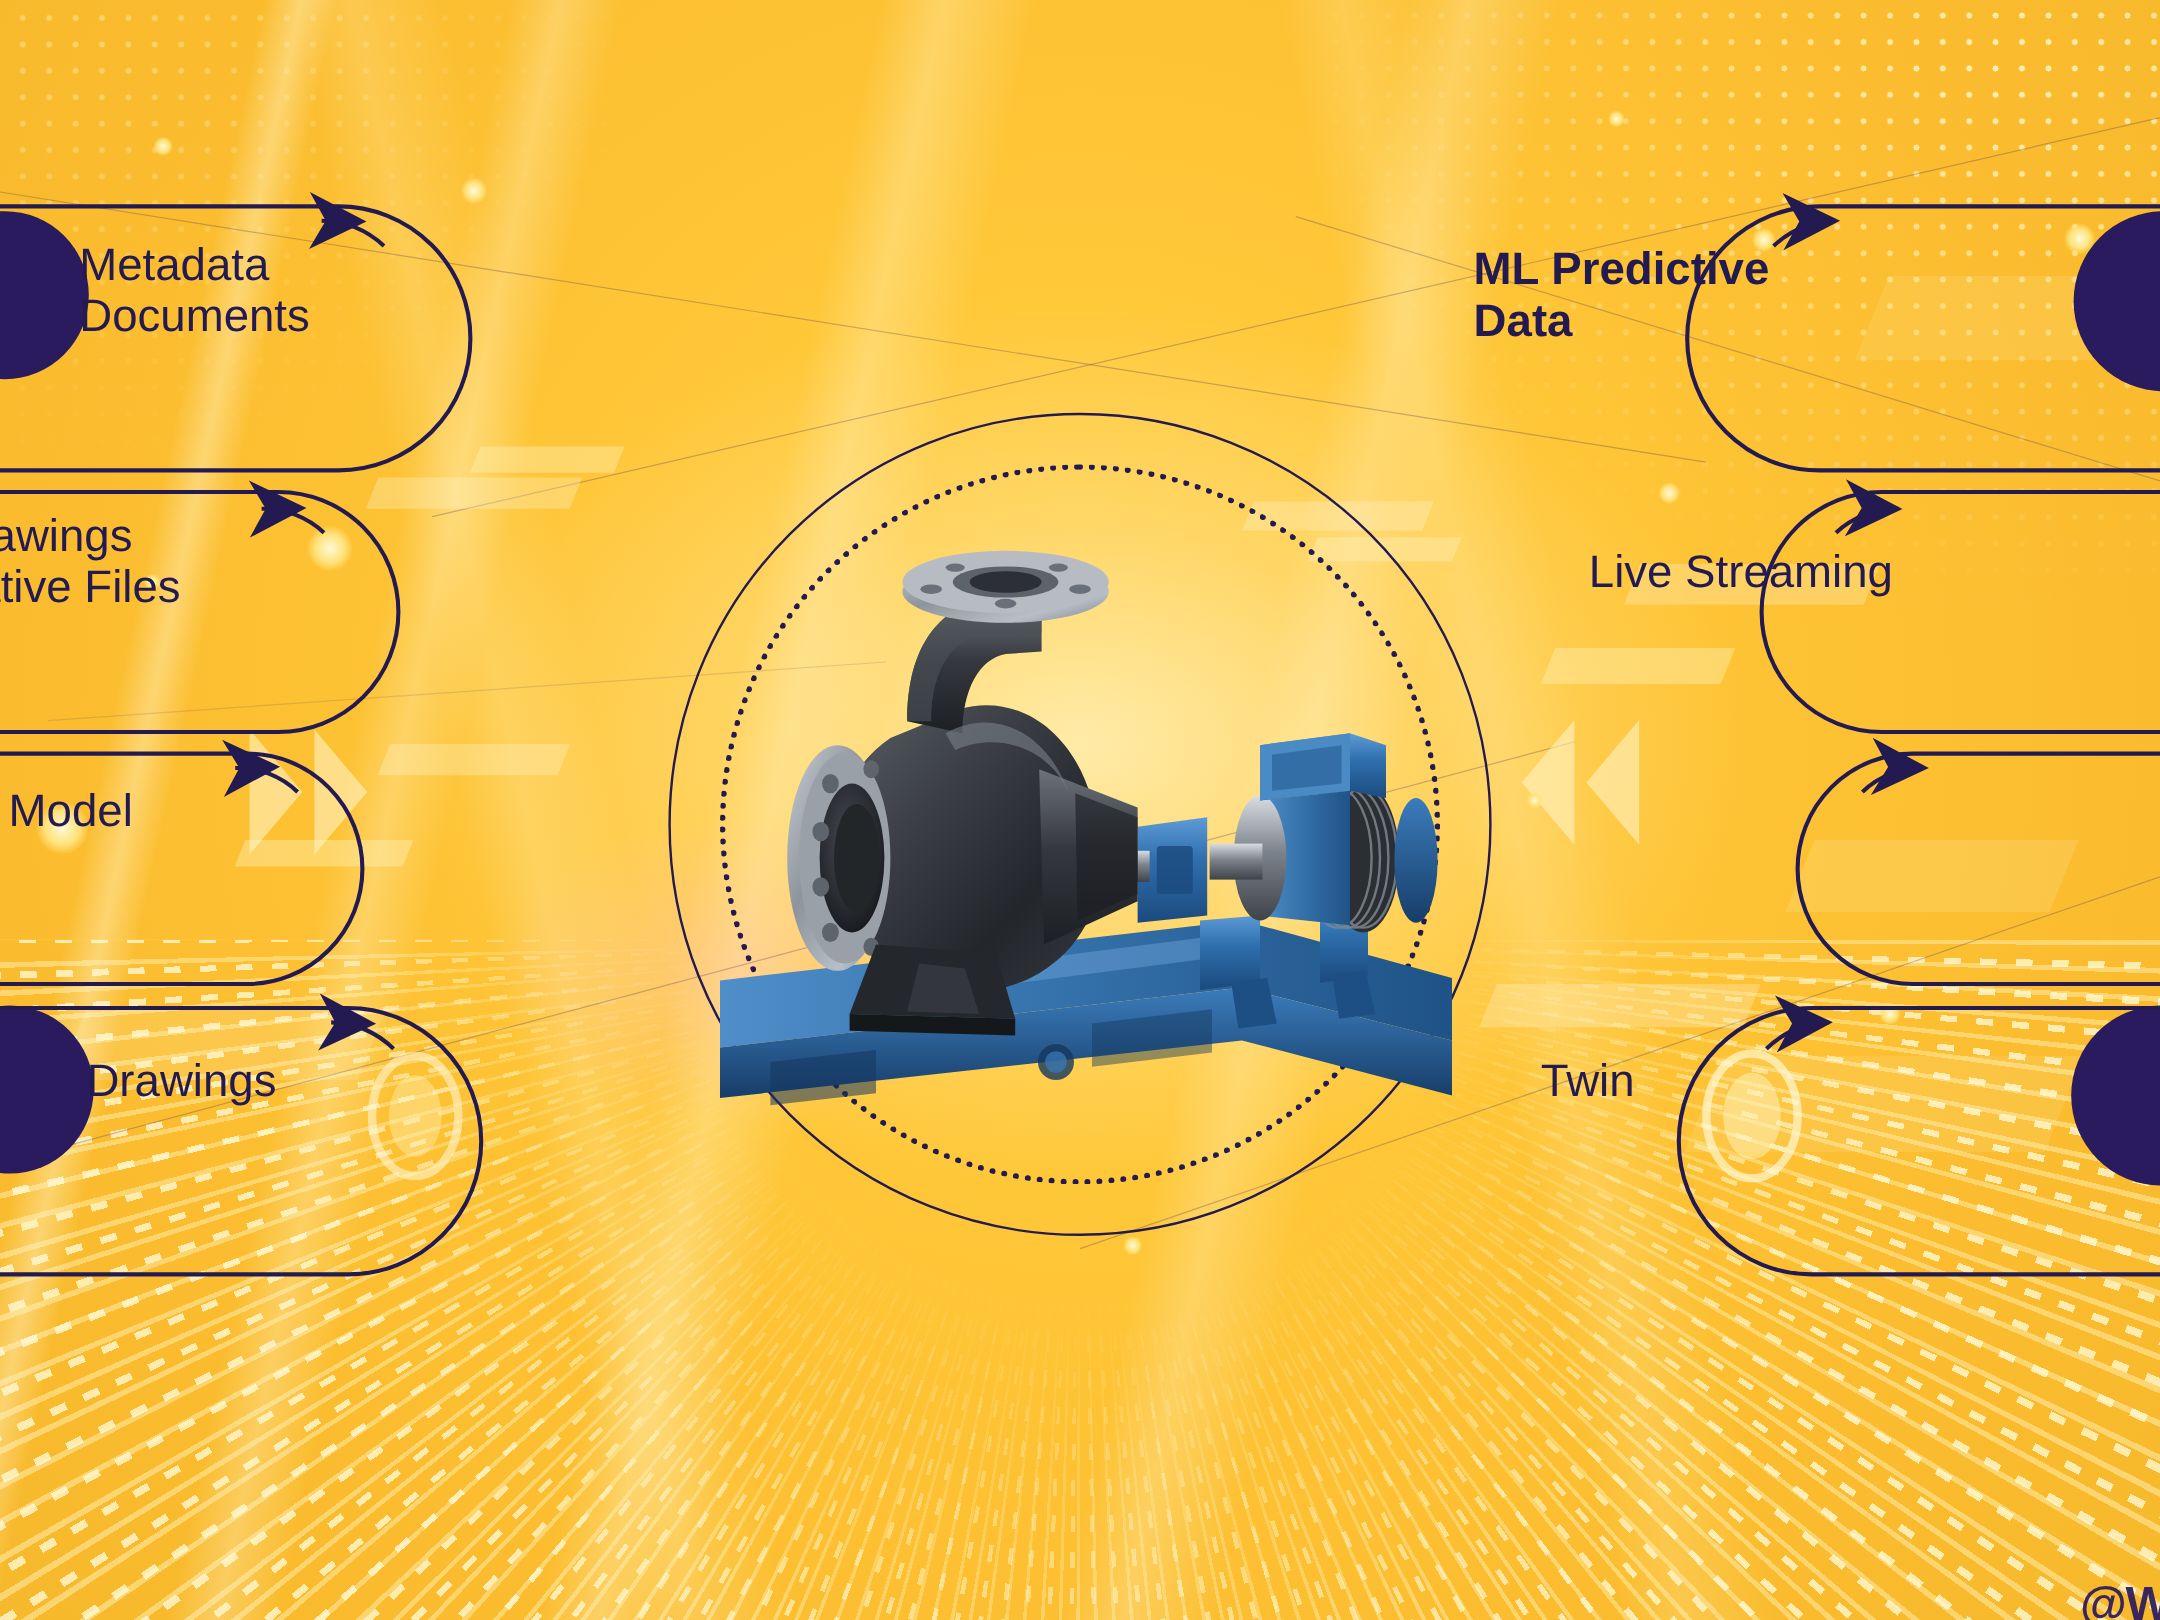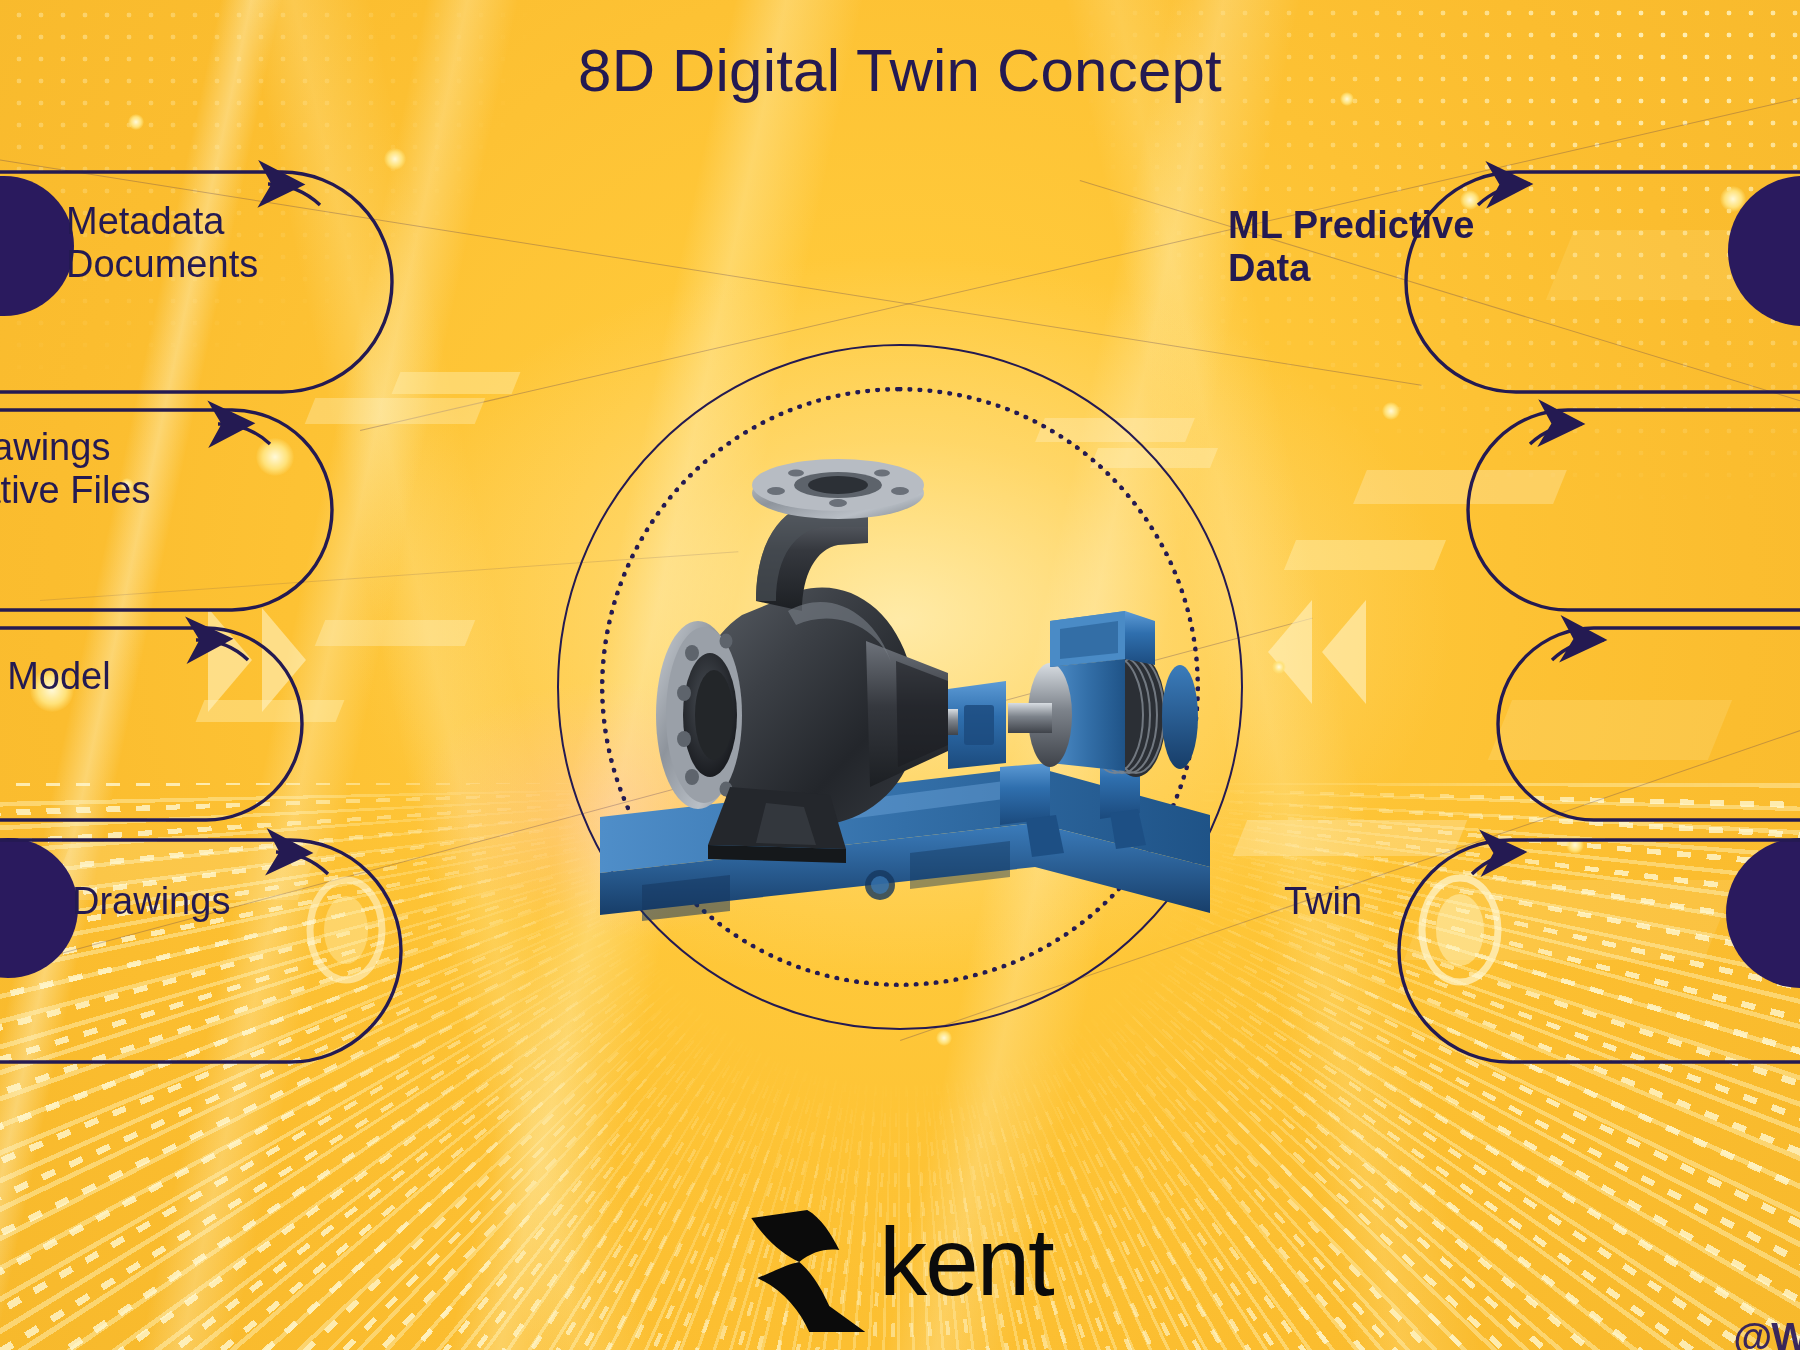--- a/index.html
+++ b/index.html
@@ -193,21 +193,20 @@
       <ellipse cx="60" cy="60" rx="36" ry="50" fill="none" stroke="rgba(255,250,220,.55)" stroke-width="7"></ellipse>
       <ellipse cx="60" cy="60" rx="22" ry="34" fill="rgba(255,248,205,.35)"></ellipse>
     </svg>
   </div>
 
   <div class="edge-circle" style="left:-66px;  top:176px; width:140px;height:140px;"></div>
   <div class="edge-circle" style="left:1728px; top:176px; width:150px;height:150px;"></div>
   <div class="edge-circle" style="left:-62px;  top:838px; width:140px;height:140px;"></div>
   <div class="edge-circle" style="left:1726px; top:838px; width:150px;height:150px;"></div>
 
-  <div id="title">8D Digital Twin Concept</div>
 
   <div class="ring solid" style="margin-top:12px;"></div>
   <div class="ring dotted" style="margin-top:12px;"></div>
 
   <svg id="pump" viewBox="0 0 640 520">
     <defs>
       <linearGradient id="casing" x1="0" y1="0" x2="1" y2="1">
         <stop offset="0%" stop-color="#5a5f66"></stop>
         <stop offset="35%" stop-color="#3c4046"></stop>
         <stop offset="70%" stop-color="#23262b"></stop>
@@ -379,29 +378,18 @@
 
   <div class="label" style="left:66px;top:200px;">Metadata
 Documents</div>
   <div class="label" style="left:-48px;top:426px;">Drawings
 Native Files</div>
   <div class="label" style="left:-52px;top:655px;">3D Model</div>
   <div class="label" style="left:72px;top:880px;">Drawings</div>
 
   <div class="label right" style="left:1228px;top:204px;font-weight:bold;">ML Predictive
 Data</div>
+  <div class="label right" style="left:1324px;top:456px;">Live Streaming</div>
   <div class="label right" style="left:1284px;top:880px;">Twin</div>
 
-  <div id="logo">
-    <svg width="118" height="140" viewBox="0 0 118 140">
-      <path d="M4 26 L60 18 C74 26, 84 42, 92 58
-               C 78 56, 64 60, 52 70
-               C 64 80, 74 96, 82 114
-               L 118 140 L 62 140
-               C 52 118, 36 98, 10 86
-               C 26 80, 40 72, 52 70
-               C 36 62, 20 50, 4 26 Z" fill="#0b0b0b"></path>
-    </svg>
-    <span class="wordmark">kent</span>
-  </div>
 
   <div id="watermark">@W</div>
 </div>
 
 </body></html>

